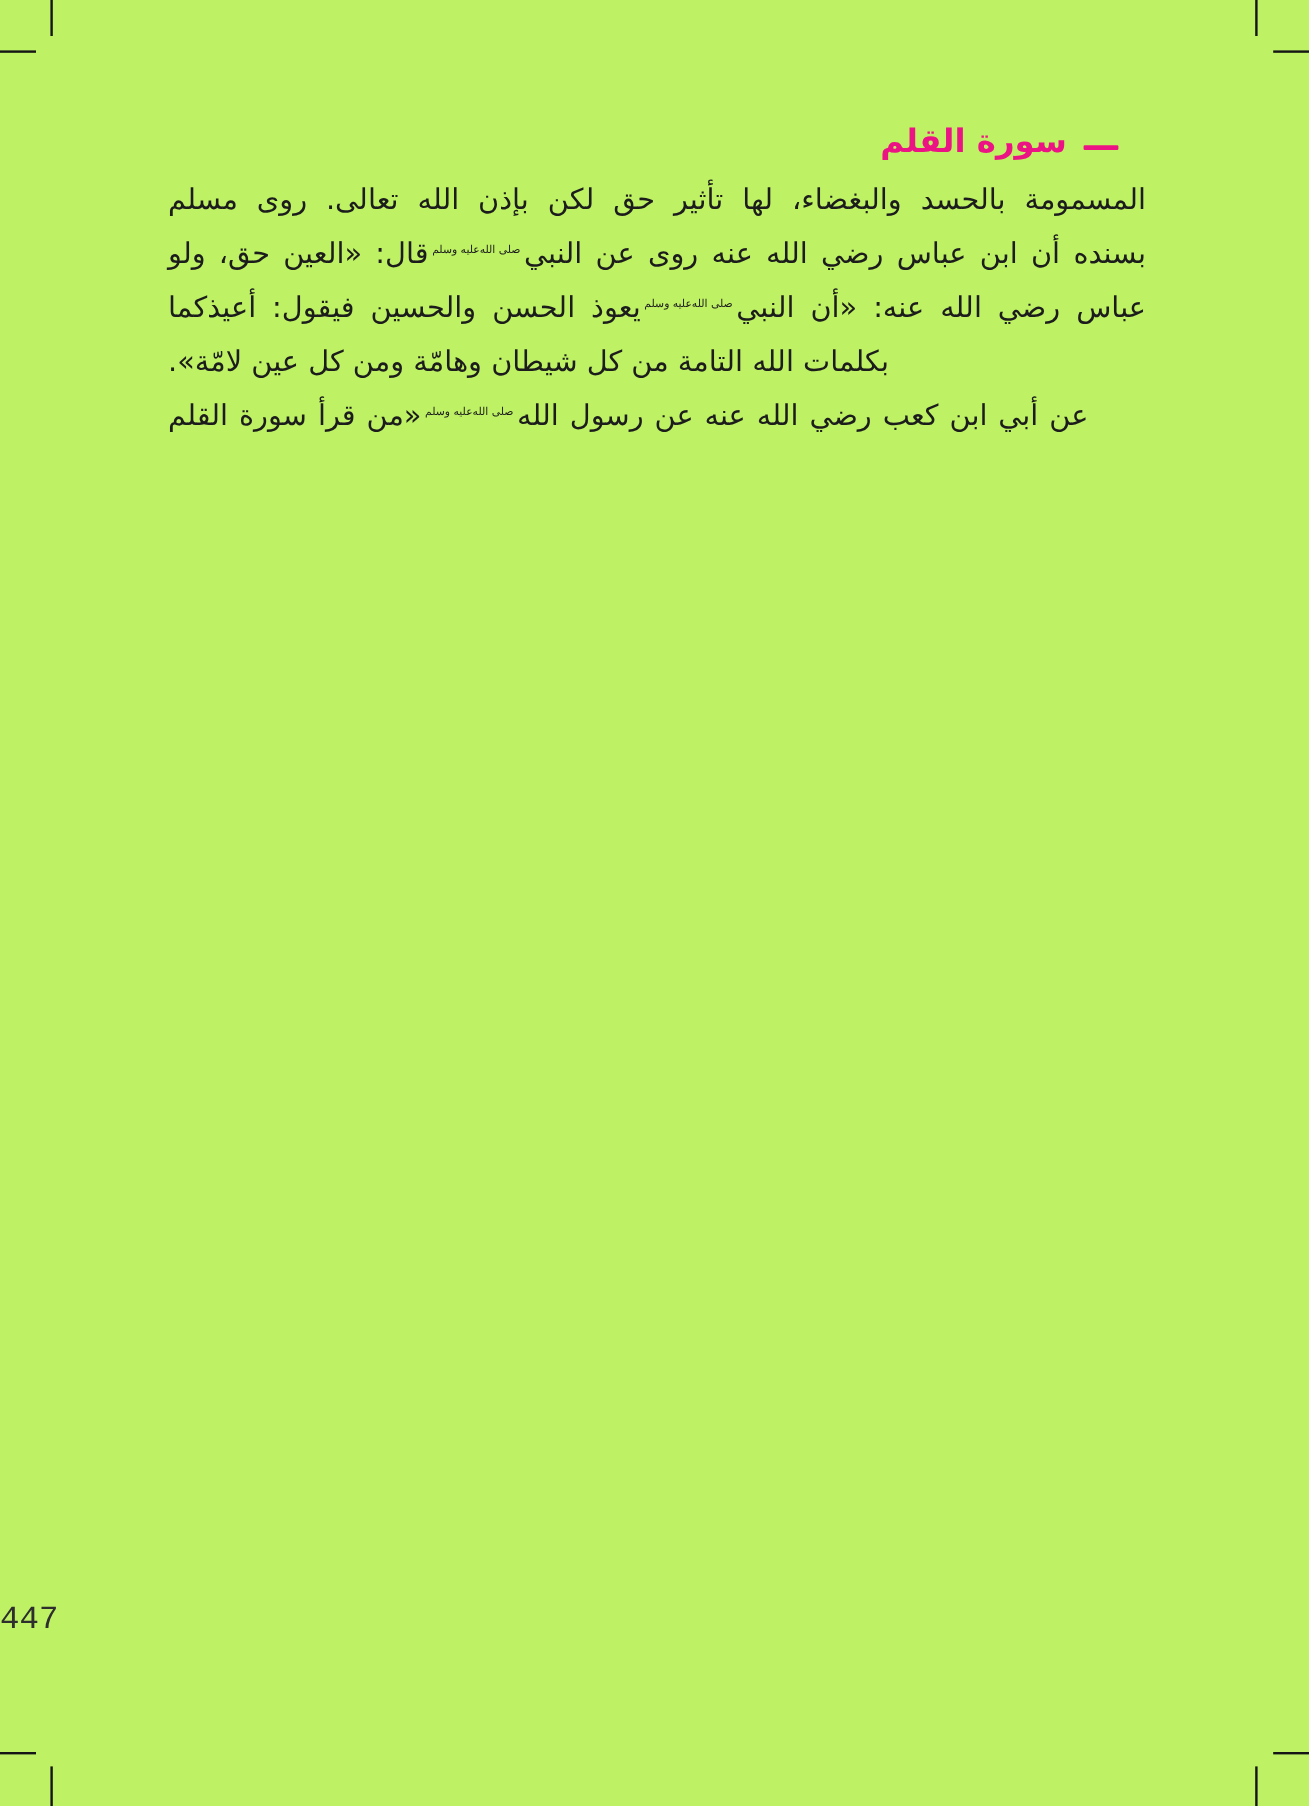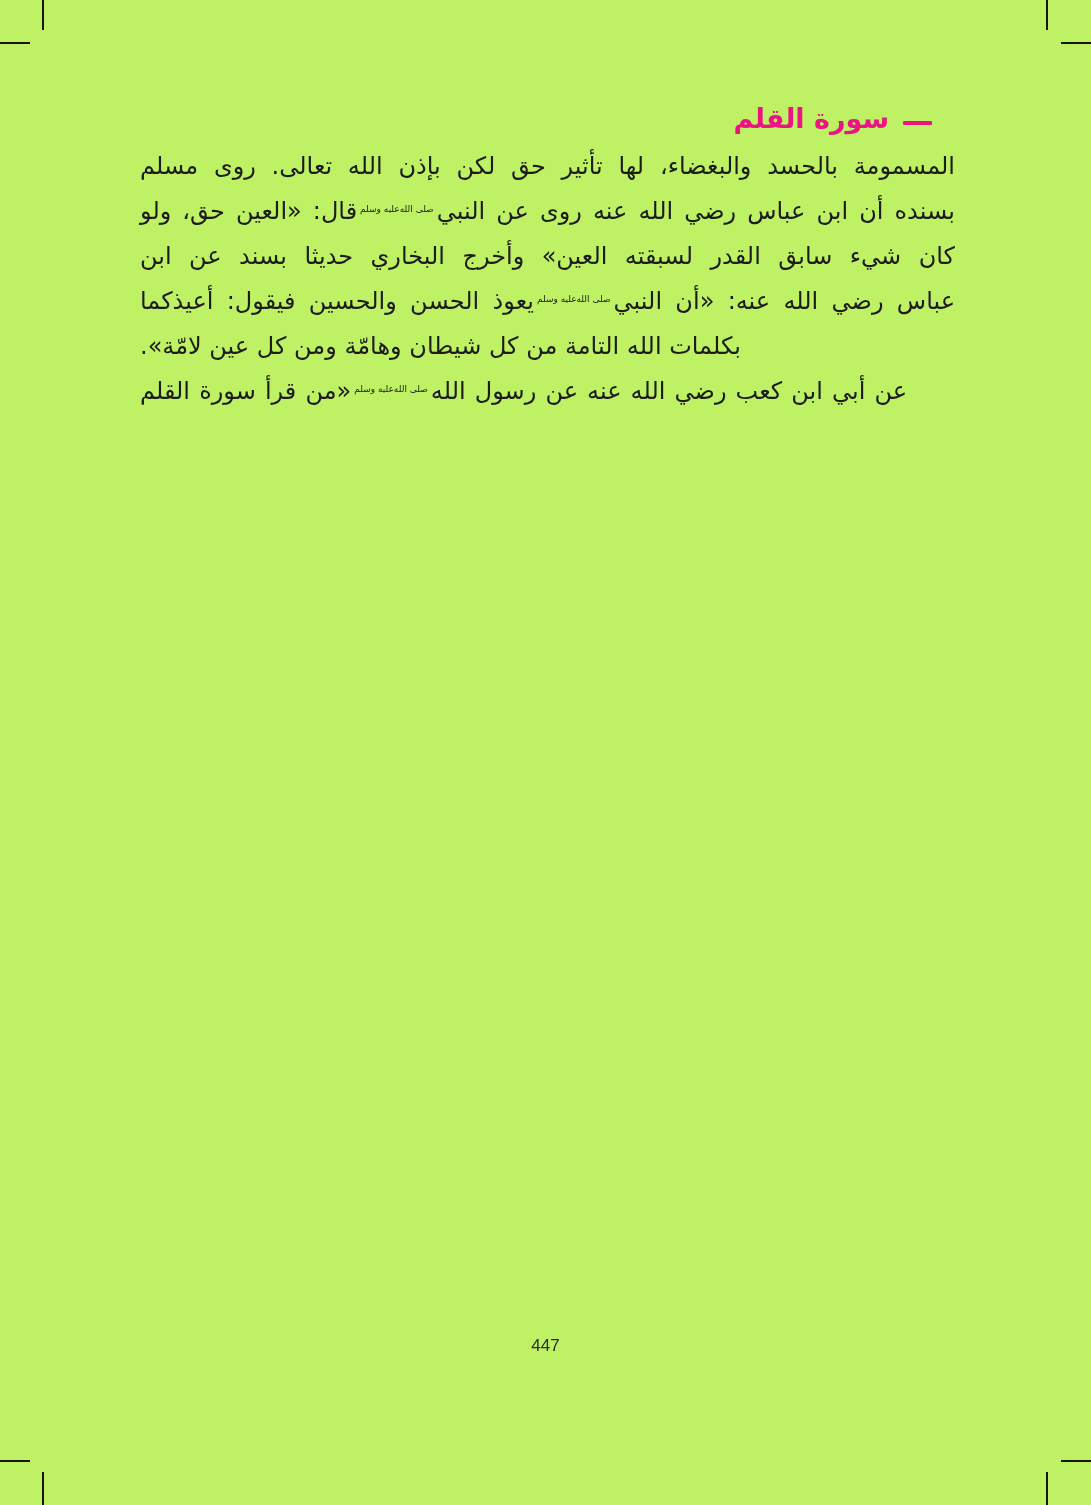--- a/index.html
+++ b/index.html
@@ -48,22 +48,22 @@
 
   
   .closing {
     position:absolute; left:163px; top:509px;
     direction:rtl; font-size:26px; color:#1c1c1c; white-space:nowrap;
   }
 
   
   .pagenum {
     position:absolute; top:1336px; left:0; width:100%;
-    text-align:center; font-size:17px; color:#2e2e2e;
-    font-family:Liberation Sans, sans-serif;
+    text-align:left; font-size:27px; color:#2e2e2e;
+    font-family:Liberation Mono, monospace;
   }
 </style>
 </head>
 <body>
 
 <div class="page">
 
   <div class="mark" style="left:42px;  top:0;      width:2px;  height:30px;"></div>
   <div class="mark" style="left:0;     top:42px;   width:30px; height:2px;"></div>
   <div class="mark" style="left:1046px;top:0;      width:2px;  height:30px;"></div>
@@ -77,21 +77,20 @@
     <div class="header-dash" style="background: rgb(236, 20, 132);"></div>
     <div class="header-title" style="color: rgb(236, 20, 132);">سورة القلم</div>
   </div>
 
   <div class="body-text" dir="rtl">
     <div class="bline just">المسمومة بالحسد والبغضاء، لها تأثير حق لكن بإذن الله تعالى. روى مسلم</div>
     <div class="bline just">بسنده أن ابن عباس رضي الله عنه روى عن النبي<span class="saw">
           <span class="saw-row">صلى الله</span>
           <span class="saw-row">عليه وسلم</span>
         </span>قال: «العين حق، ولو</div>
-    <div class="bline just">كان شيء سابق القدر لسبقته العين» وأخرج البخاري حديثا بسند عن ابن</div>
     <div class="bline just">عباس رضي الله عنه: «أن النبي<span class="saw">
           <span class="saw-row">صلى الله</span>
           <span class="saw-row">عليه وسلم</span>
         </span>يعوذ الحسن والحسين فيقول: أعيذكما</div>
     <div class="bline">بكلمات الله التامة من كل شيطان وهامّة ومن كل عين لامّة».</div>
     <div class="bline just indent">عن أبي ابن كعب رضي الله عنه عن رسول الله<span class="saw">
           <span class="saw-row">صلى الله</span>
           <span class="saw-row">عليه وسلم</span>
         </span>«من قرأ سورة القلم</div>
   </div>

